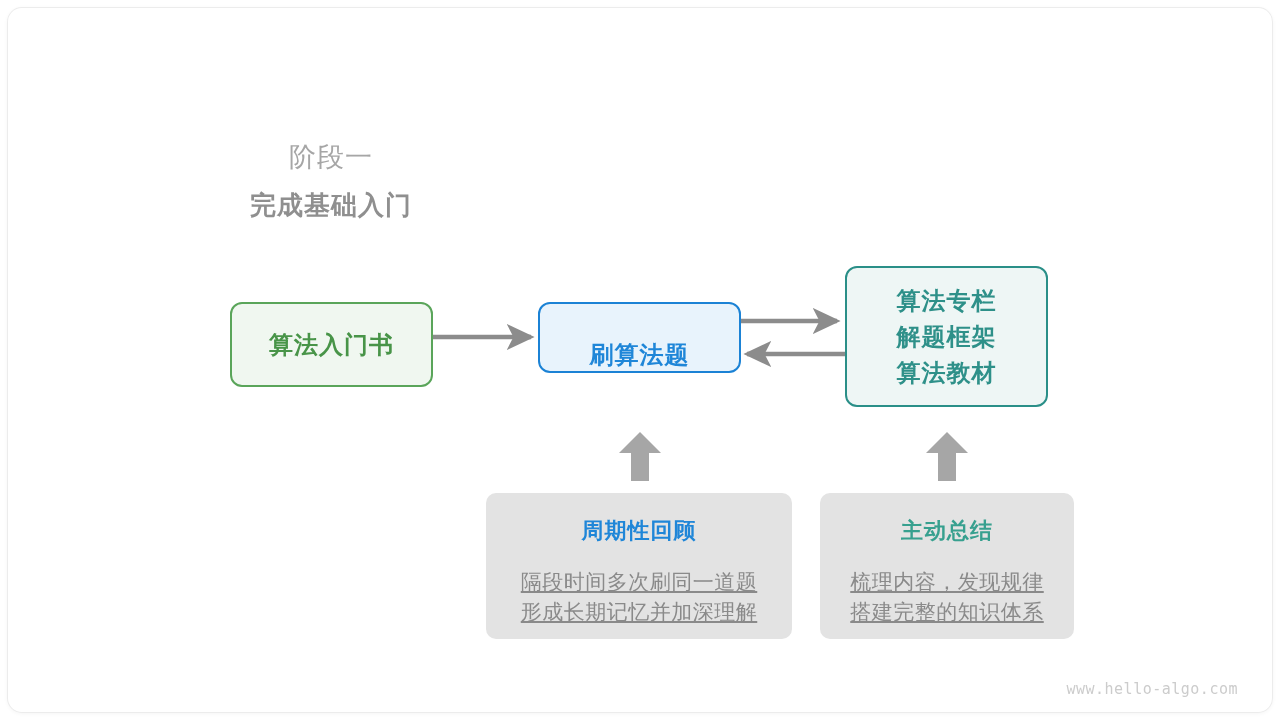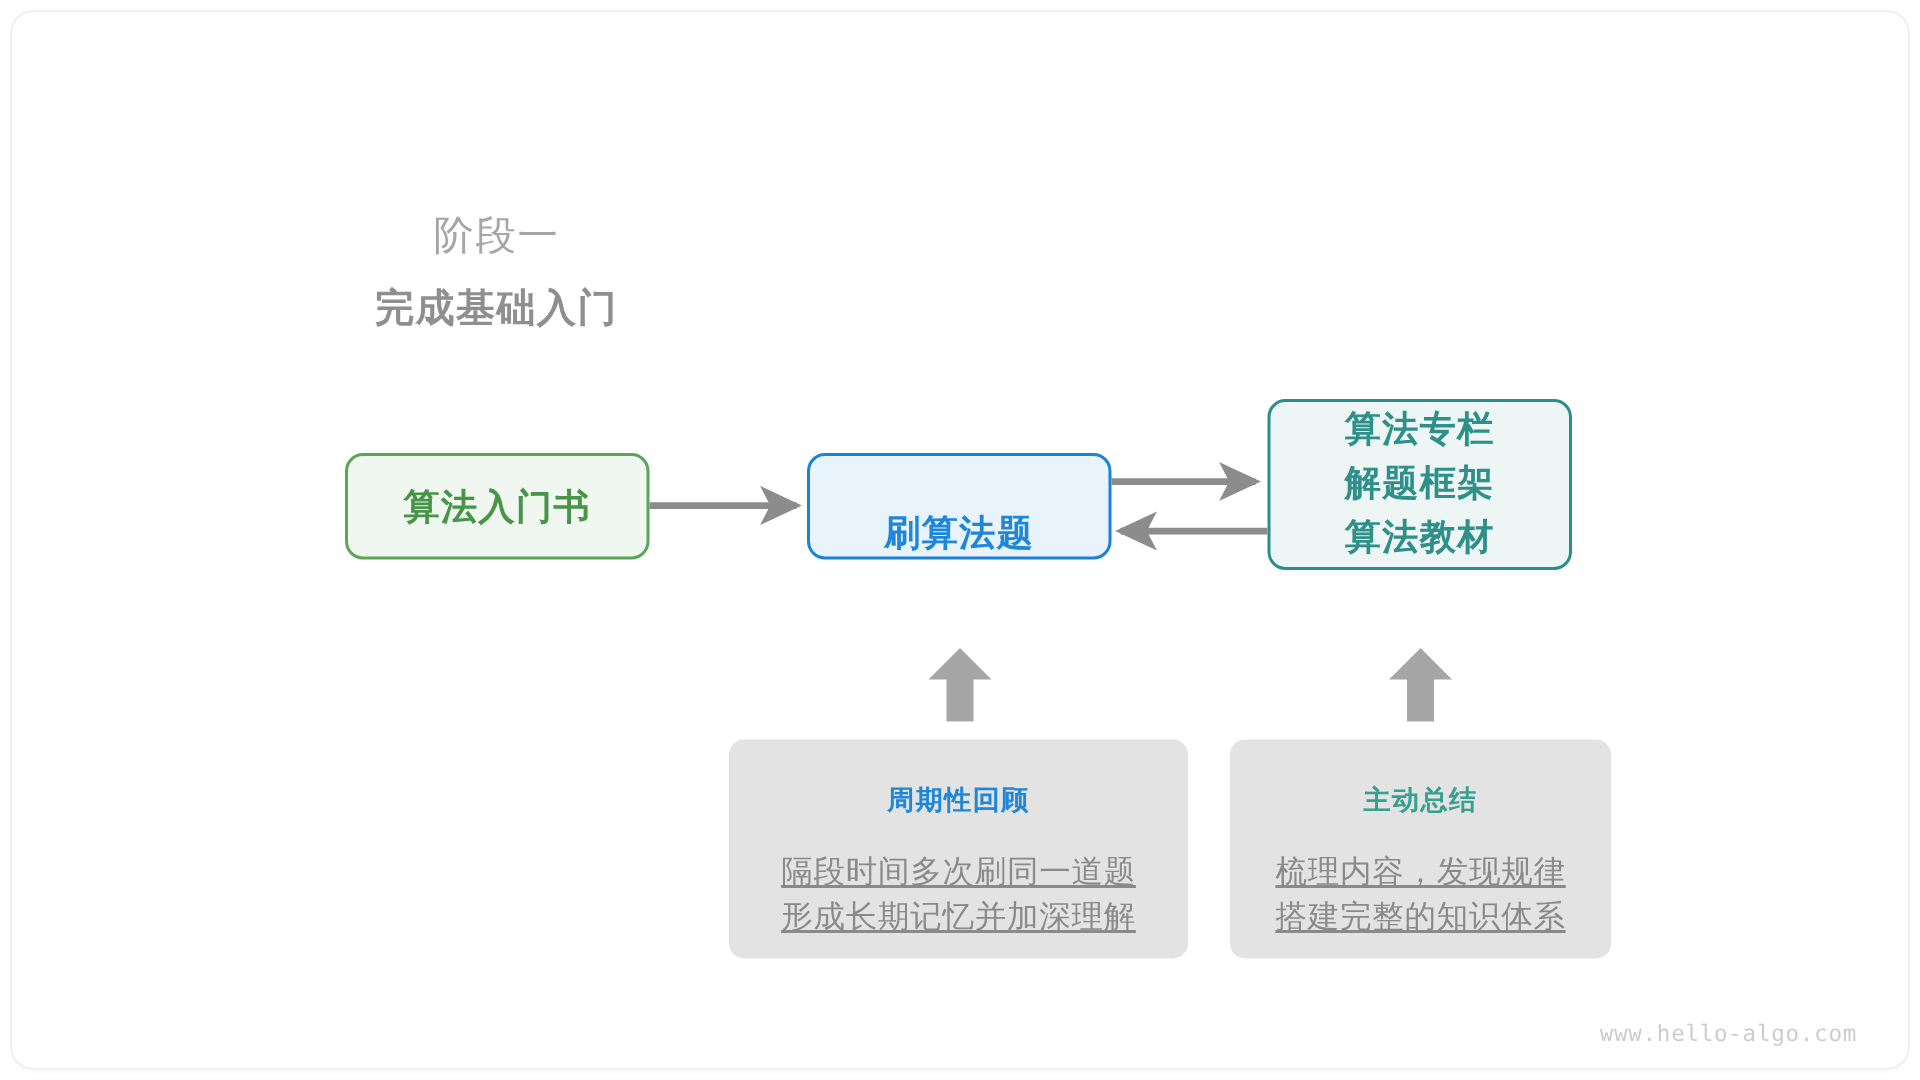--- a/index.html
+++ b/index.html
@@ -83,24 +83,25 @@
     position: absolute;
     box-sizing: border-box;
     border-radius: 10px;
     background: #e3e3e3;
     display: flex;
     flex-direction: column;
     align-items: center;
     padding-top: 26px;
   }
   .note-title {
-    font-size: 18px;
+    font-size: 22px;
     font-weight: bold;
     letter-spacing: 1px;
     line-height: 28px;
+    font-family: Liberation Mono, monospace;
   }
   .note-title.blue { color: #1f86d8; }
   .note-title.teal { color: #37a08f; }
   .note-body {
     margin-top: 20px;
     font-size: 21px;
     color: #8a8a8a;
     line-height: 30px;
     text-align: center;
     letter-spacing: 0.5px;
@@ -127,29 +128,29 @@
 <div id="canvas">
   <div class="frame"></div>
 
   <div class="stage-col" style="left:211px; top:128px;margin-top:12px;">
     <div class="stage-num">阶段一</div>
     <div class="stage-title">完成基础入门</div>
   </div>
 
 
 
-  <div class="node node-green" style="left:230px; top:302px; width:203px; height:71px;">
+  <div class="node node-green" style="left:230px; top:302px; width:203px; height:85px;">
     <span>算法入门书</span>
   </div>
 
   <div class="node node-blue" style="left:538px; top:302px; width:203px; height:71px;">
     <span>刷算法题</span>
   </div>
 
-  <div class="node node-teal" style="left:845px; top:266px; width:203px; height:114px;">
+  <div class="node node-teal" style="left:845px; top:266px; width:203px; height:141px;">
     <span>算法专栏</span>
     <span>解题框架</span>
     <span>算法教材</span>
   </div>
 
   <svg class="arrow-svg" style="left:433px; top:322px;" width="110" height="30">
     <defs>
       <marker id="ah-right" markerWidth="7" markerHeight="7" refX="5.4" refY="3.5" orient="auto" markerUnits="strokeWidth">
         <path d="M0,0.6 L6.2,3.5 L0,6.4 L1.5,3.5 Z" fill="#8c8c8c"></path>
       </marker>

